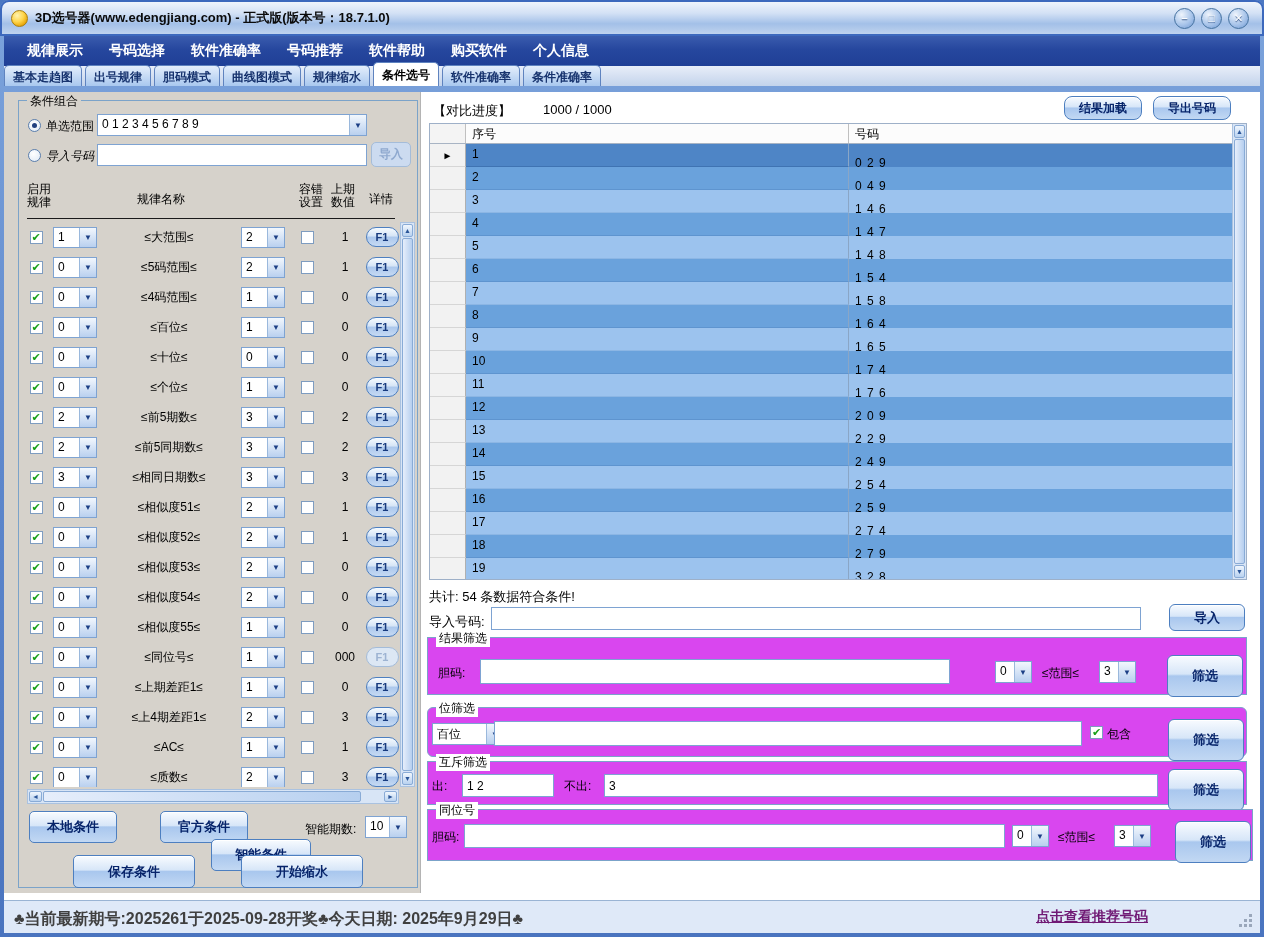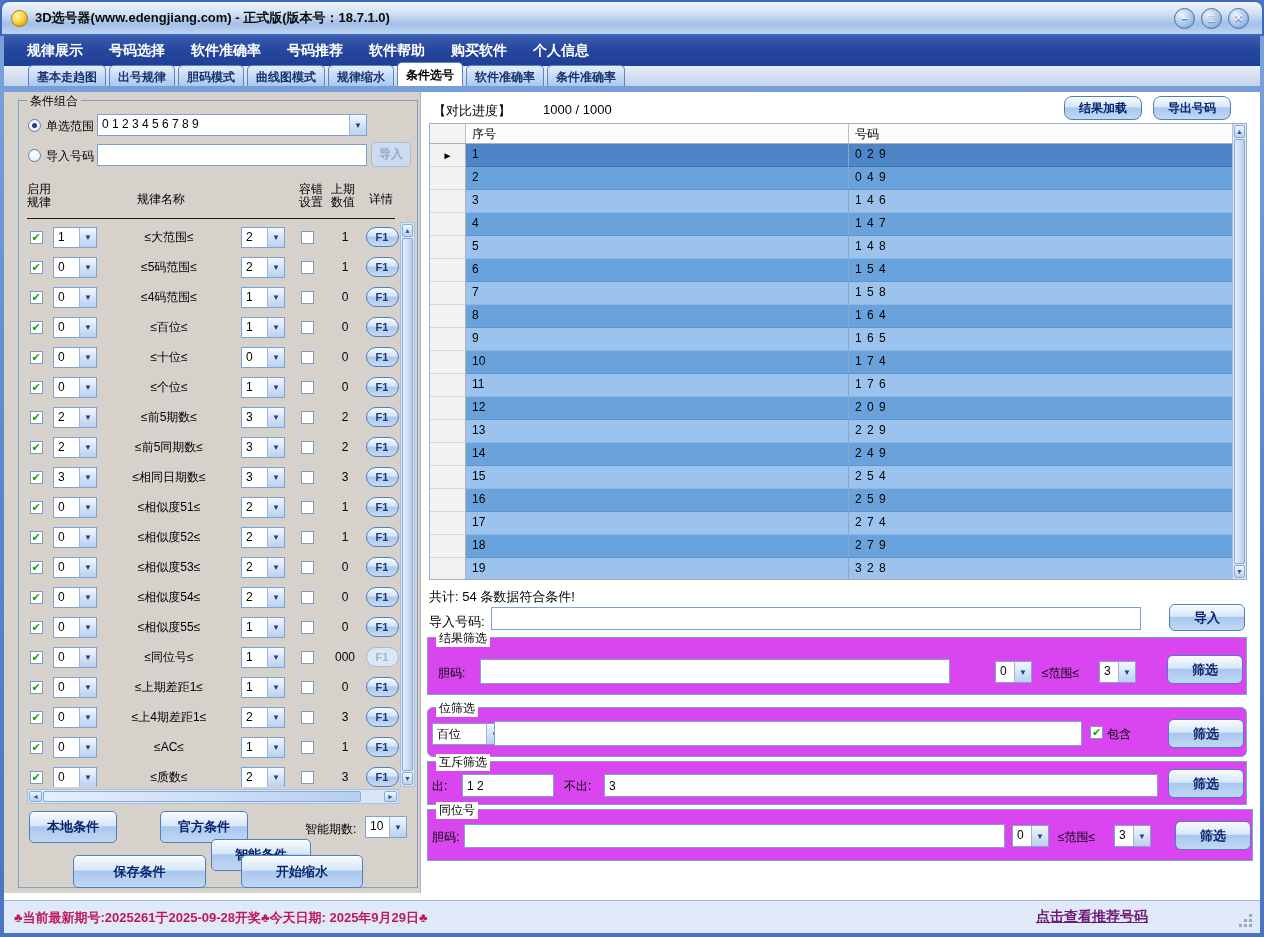--- a/index.html
+++ b/index.html
@@ -24,21 +24,21 @@
     text-shadow:0 1px 1px #2c4f86; cursor:default; }
 
   
   .menubar { position:absolute; top:36px; left:4px; right:4px; height:30px;
     background:linear-gradient(180deg,#3a5cae 0%,#26479e 45%,#1f3f96 100%);
     display:flex; align-items:center; padding:0 10px; }
   .menu-item { color:#fff; font-weight:bold; font-size:14px; padding:5px 13px; white-space:nowrap; }
 
   
   .tabstrip { position:absolute; top:66px; left:4px; right:4px; height:20px;
-    background:linear-gradient(180deg,#e8eef9,#c3d3eb); display:flex; align-items:flex-end; padding-left:24px; gap:3px; }
+    background:linear-gradient(180deg,#e8eef9,#c3d3eb); display:flex; align-items:flex-end; padding-left:0; gap:3px; }
   .tab { height:21px; padding:3px 8px 0; border:1px solid #5f83bf; border-bottom:none;
     border-radius:5px 5px 0 0; background:linear-gradient(180deg,#e4eefb,#a9c8ef);
     font-size:12px; font-weight:bold; color:#17336e; white-space:nowrap; }
   .tab.active { background:#fff; color:#000; height:24px; padding-top:4px; position:relative; z-index:2; }
 
   
   .content { position:absolute; top:92px; left:4px; right:4px; bottom:37px; background:#d6d2cb; }
   .white-strip { position:absolute; left:0; right:0; bottom:0; height:7px; background:#fff; }
 
   .groupbox { position:absolute; border:1px solid #7ba3c9; }
@@ -101,35 +101,35 @@
     border:1px solid #9eb0c8; background:#fff; }
   .thead { display:flex; height:20px; border-bottom:1px solid #a8b4c4; }
   .th-sel { width:36px; background:#f4f4f4; border-right:1px solid #c0c0c0; }
   .th-seq { width:383px; background:#fcfcfc; border-right:1px solid #c0c0c0; font-size:12px; padding:2px 6px; }
   .th-num { flex:1; background:#fcfcfc; font-size:12px; padding:2px 6px; margin-right:14px; }
   .tbody { position:absolute; top:20px; left:0; right:14px; bottom:0; overflow:hidden; }
   .trow { display:flex; height:23px; }
   .td-sel { width:36px; background:#f2f2f2; border-right:1px solid #b0b0b0; border-bottom:1px solid #d6d6d6;
     display:flex; align-items:center; justify-content:center; font-size:10px; color:#000; }
   .td-seq { width:383px; border-right:1px solid #8aa6c6; font-size:12px; padding:3px 6px; color:#000; }
-  .td-num { flex:1; font-size:12px; padding:3px 6px; color:#000; letter-spacing:1px; }
+  .td-num { flex:1; font-size:12px; padding:12px 6px; color:#000; letter-spacing:1px; }
   .r-sel  .td-seq, .r-sel  .td-num { background:#4e85c6; border-bottom:1px solid #3f73b2; }
   .r-med  .td-seq, .r-med  .td-num { background:#6aa2dc; border-bottom:1px solid #5e94cf; }
   .r-light .td-seq, .r-light .td-num { background:#9cc3ee; border-bottom:1px solid #8cb6e4; }
   .tvscroll { position:absolute; top:0; right:0; bottom:0; width:14px; background:#d8e5f6;
     border-left:1px solid #aac2e0; display:flex; flex-direction:column; padding:1px; }
   .tvscroll .sthumb { flex:1; margin:1px 0; }
 
   .grp { position:absolute; border:1px solid #7ba3c9; background:#d946ef; }
-  .filter-btn { width:76px; height:29px; border-radius:6px; }
+  .filter-btn { width:76px; height:42px; border-radius:6px; }
 
   
   .statusbar { position:absolute; left:4px; right:4px; bottom:4px; height:33px; background:#dfe9f8;
     border-top:1px solid #9ab4d4; }
-  .status-left { position:absolute; left:10px; top:8px; font-size:13px; font-weight:bold; color:#be185d; white-space:nowrap; }
+  .status-left { position:absolute; left:10px; top:8px; font-size:16px; font-weight:bold; color:#404040; white-space:nowrap; }
   .status-link { position:absolute; right:112px; top:7px; font-size:14px; font-weight:bold; color:#701a75;
     text-decoration:underline; white-space:nowrap; cursor:pointer; }
   .grip { position:absolute; right:8px; bottom:6px; width:12px; height:12px; }
   .grip::after { content:""; position:absolute; right:0; bottom:0; width:3px; height:3px; background:#9aa7bb;
     box-shadow:-5px 0 0 #9aa7bb,-10px 0 0 #9aa7bb,0 -5px 0 #9aa7bb,0 -10px 0 #9aa7bb,-5px -5px 0 #9aa7bb; }
 </style>
 </head>
 <body>
 
 <div class="window">
@@ -171,21 +171,21 @@
       <div class="legend">条件组合</div>
 
       <span class="radio on abs" style="left:9px;top:18px;"></span>
       <span class="lbl" style="left:27px;top:17px;">单选范围</span>
       <div class="combo abs" style="left:78px;top:13px;width:270px;height:22px;">
         <span class="cval">0 1 2 3 4 5 6 7 8 9</span>
         <span class="cbtn">▼</span>
       </div>
 
       <span class="radio abs" style="left:9px;top:48px;"></span>
-      <span class="lbl" style="left:27px;top:47px;">导入号码</span>
+      <span class="lbl" style="left:27px;top:47px;font-style:italic;">导入号码</span>
       <input class="field abs" style="left: 78px; top: 43px; width: 270px; height: 22px;" value="">
       <div class="glass-btn disabled abs" style="left:352px;top:41px;width:40px;height:25px;font-size:12px;">导入</div>
 
       <div class="rules-head abs" style="left:8px;top:82px;">
         <span>启用</span>
           <span>规律</span>
       </div>
       <span class="lbl" style="left:118px;top:90px;">规律名称</span>
       <div class="rules-head abs" style="left:280px;top:82px;">
         <span>容错</span>
@@ -498,21 +498,21 @@
       </div>
 
       <div class="glass-btn abs" style="left:10px;top:710px;width:88px;height:32px;">本地条件</div>
       <div class="glass-btn abs" style="left:101px;top:710px;width:88px;height:32px;margin-left:40px;">官方条件</div>
       <div class="glass-btn abs" style="left:192px;top:710px;width:100px;height:32px;margin-top:28px;">智能条件</div>
       <span class="lbl" style="left:286px;top:720px;">智能期数:</span>
       <div class="combo abs" style="left:346px;top:715px;width:42px;height:22px;">
         <span class="cval">10</span>
         <span class="cbtn">▼</span>
       </div>
-      <div class="glass-btn abs" style="left:54px;top:754px;width:133px;height:33px;">保存条件</div>
+      <div class="glass-btn abs" style="left:54px;top:754px;width:122px;height:33px;">保存条件</div>
       <div class="glass-btn abs" style="left:222px;top:754px;width:122px;height:33px;">开始缩水</div>
     </div>
 
     <div id="right-panel">
       <span class="lbl" style="left:12px;top:10px;font-size:13px;">【对比进度】</span>
       <span class="lbl" style="left:122px;top:10px;font-size:13px;">1000 / 1000</span>
       <div class="glass-btn abs" style="left:643px;top:4px;width:78px;height:24px;font-size:12px;border-radius:8px;">结果加载</div>
       <div class="glass-btn abs" style="left:732px;top:4px;width:78px;height:24px;font-size:12px;border-radius:8px;">导出号码</div>
 
       <div class="ntable">

